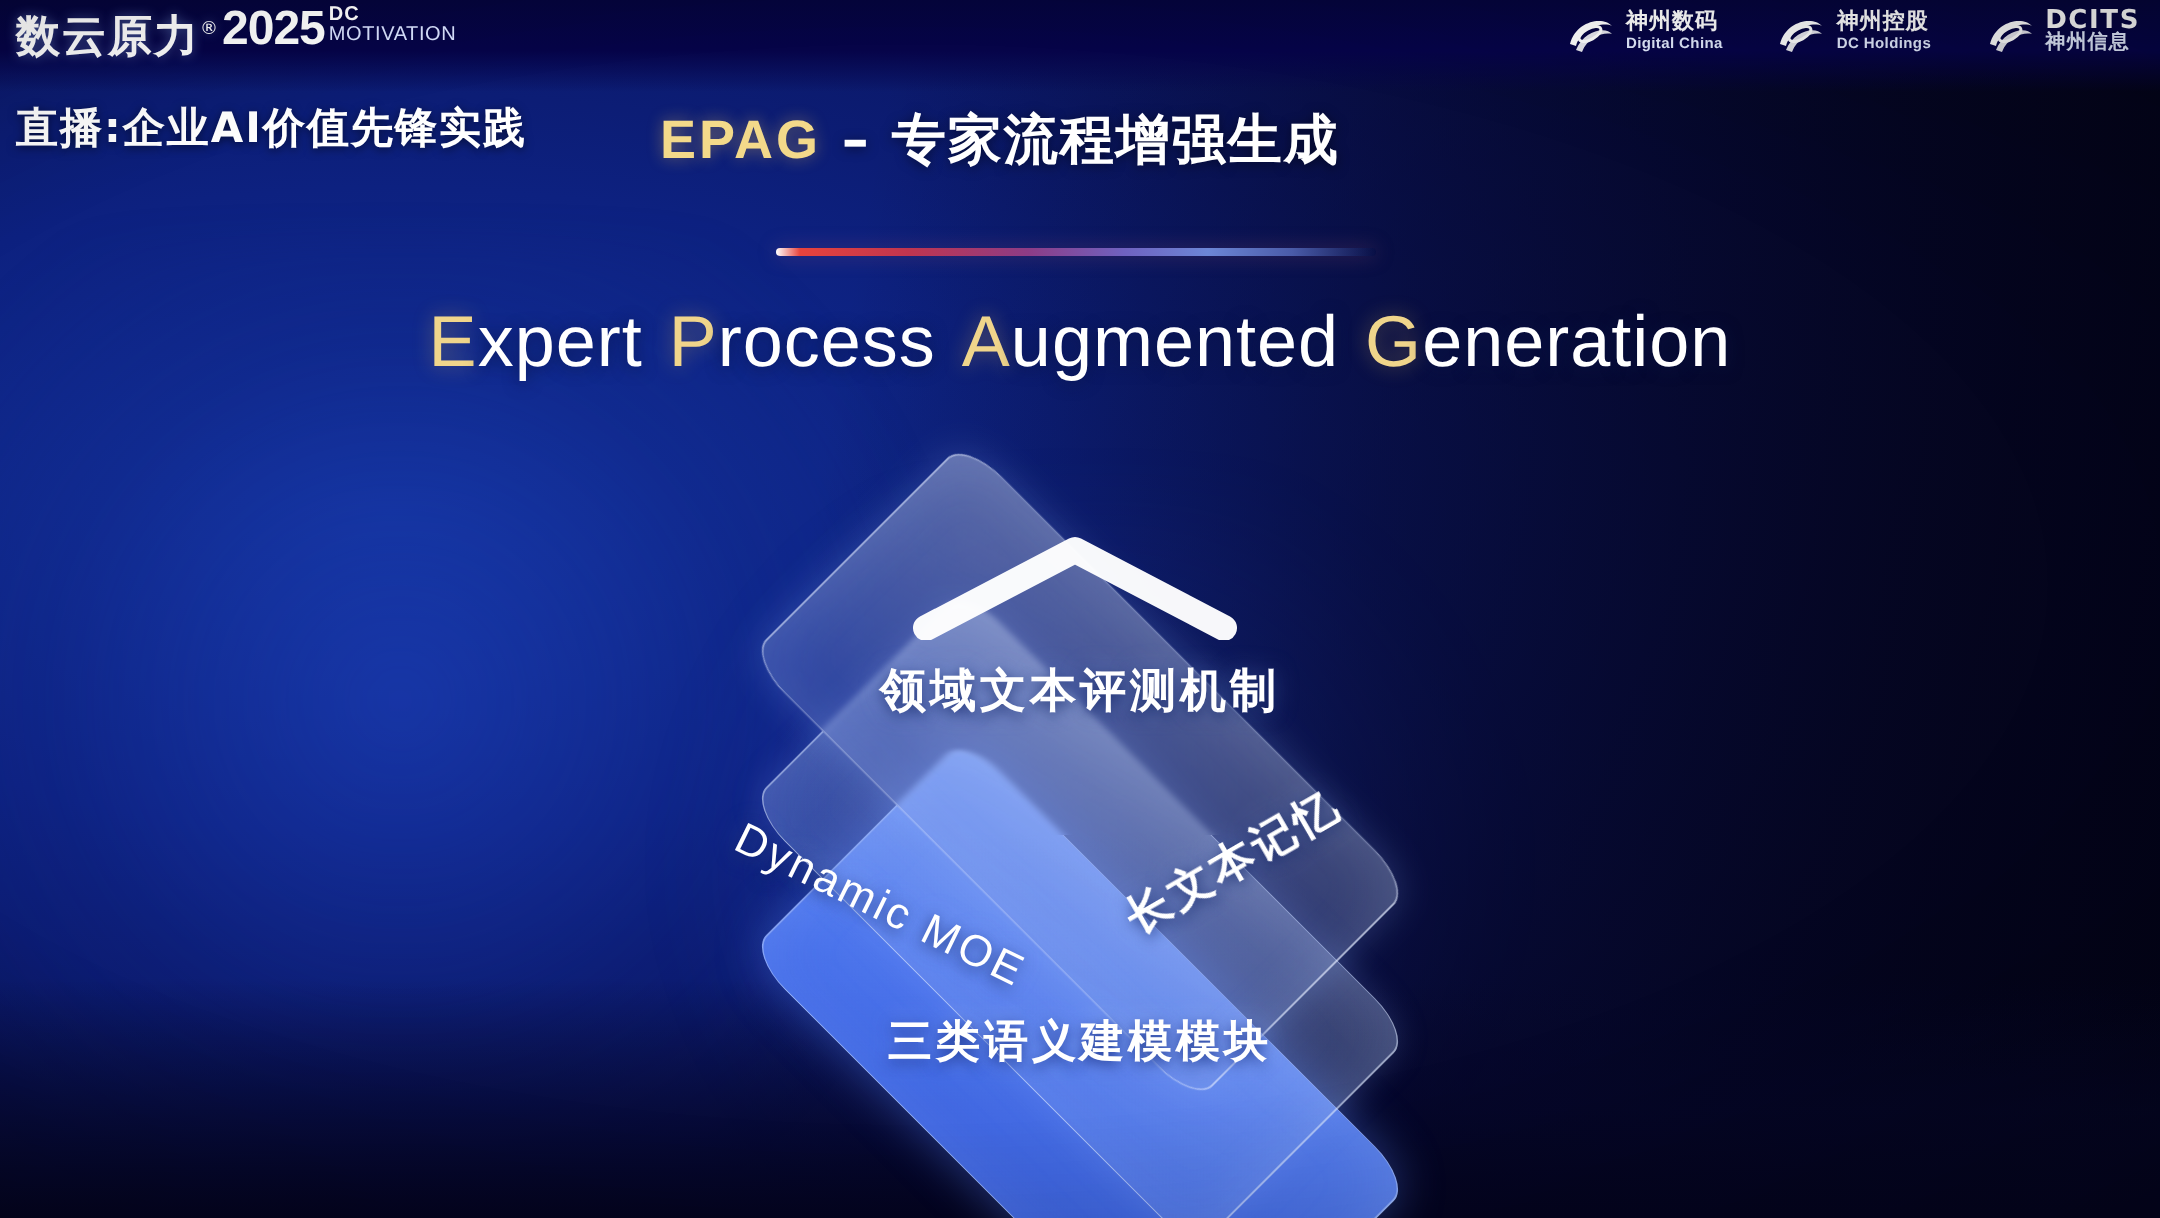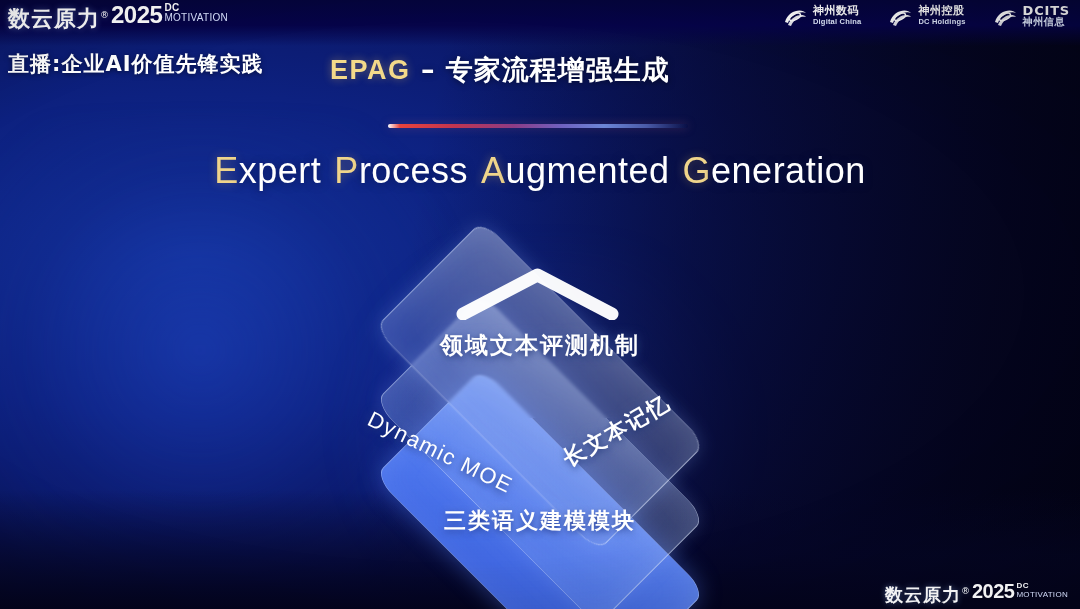--- a/index.html
+++ b/index.html
@@ -256,22 +256,14 @@
     <path d="M8 46 L82.5 7 L157 46" fill="none" stroke="#ffffff" stroke-width="13" stroke-linecap="round" stroke-linejoin="round" opacity=".97"></path>
   </svg>
 
   <div class="lbl lbl-top">领域文本评测机制</div>
   <div class="lbl lbl-moe">Dynamic MOE</div>
   <div class="lbl lbl-mem">长文本记忆</div>
   <div class="lbl lbl-bot">三类语义建模模块</div>
 
   <div class="bg-vignette"></div>
 
-  <div class="logo-br">
-    <span class="logo-cn"><span>数云原力</span><span class="logo-reg">®</span></span>
-    <span class="logo-year">2025</span>
-    <span class="logo-dc">
-      <span class="l1">DC</span>
-      <span class="l2">MOTIVATION</span>
-    </span>
-  </div>
 
 </div>
 
 </body></html>

